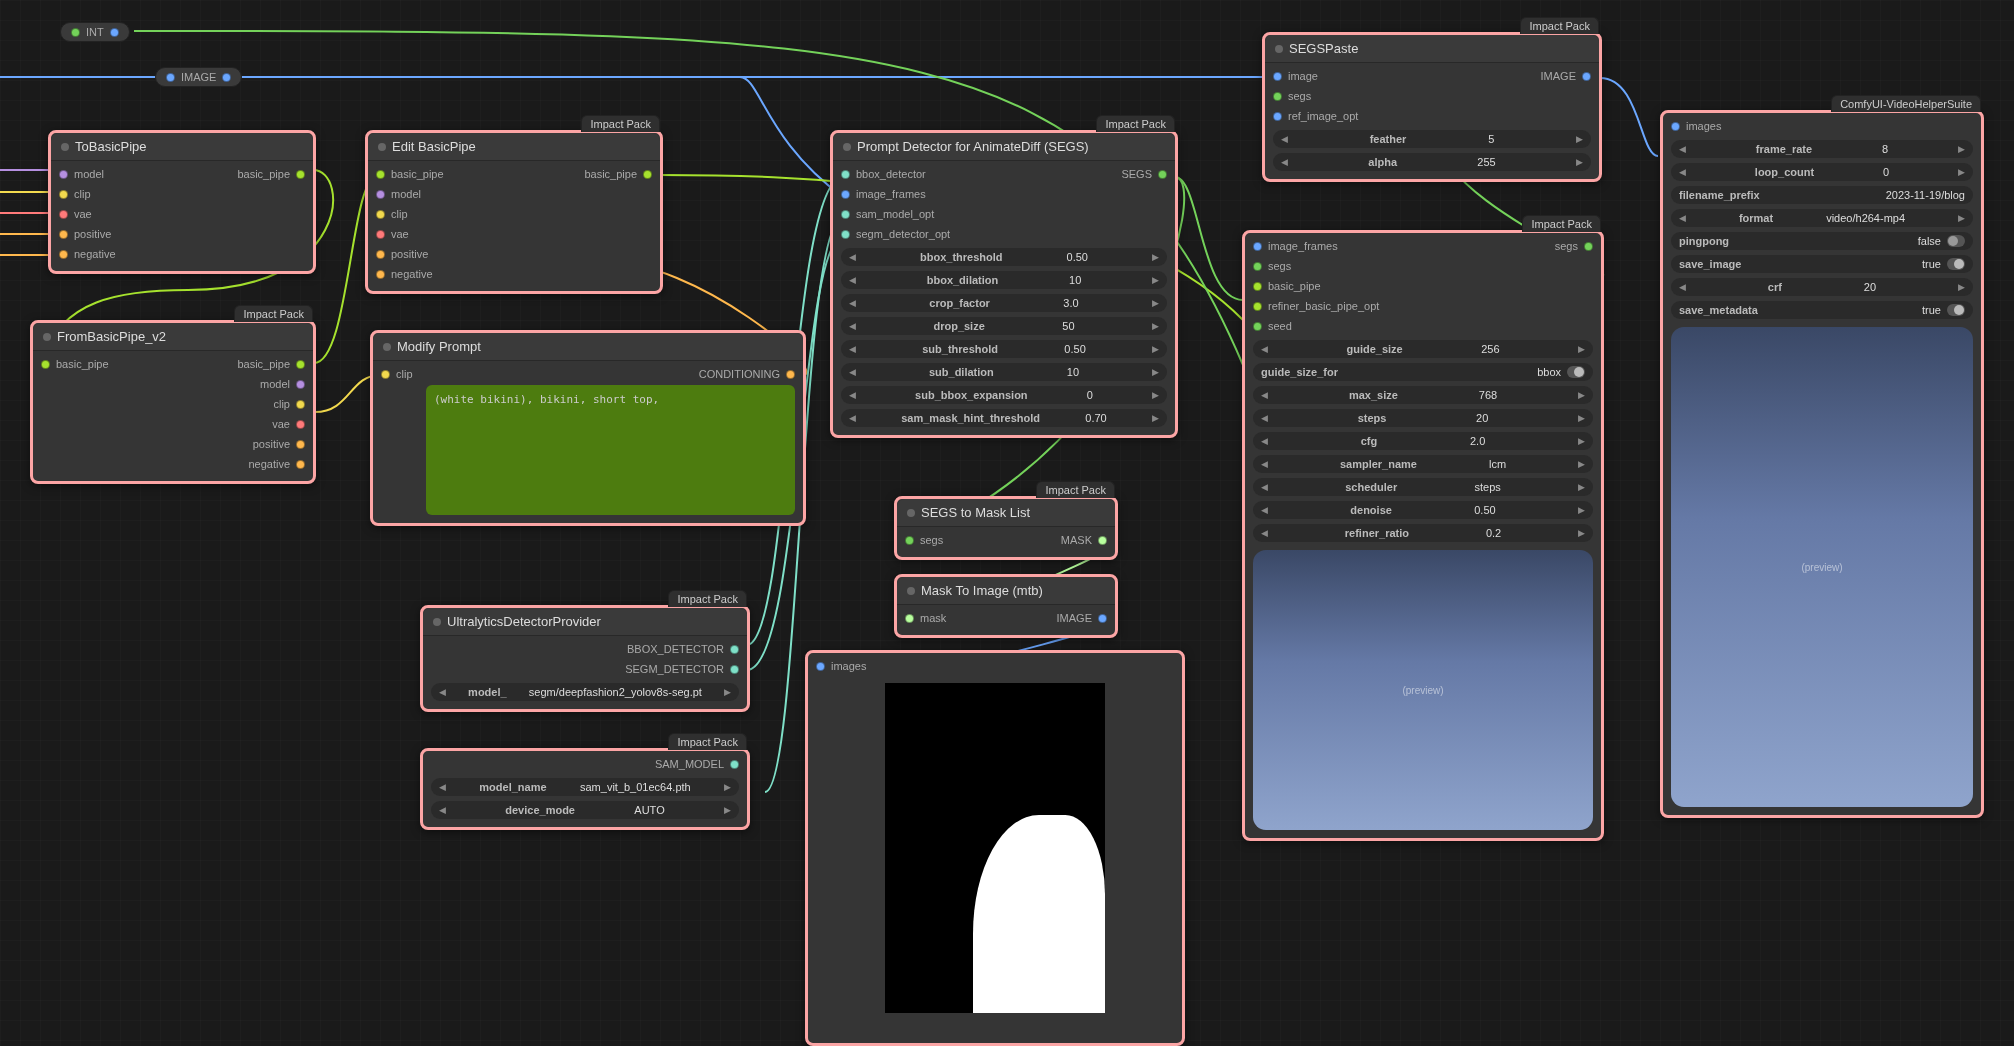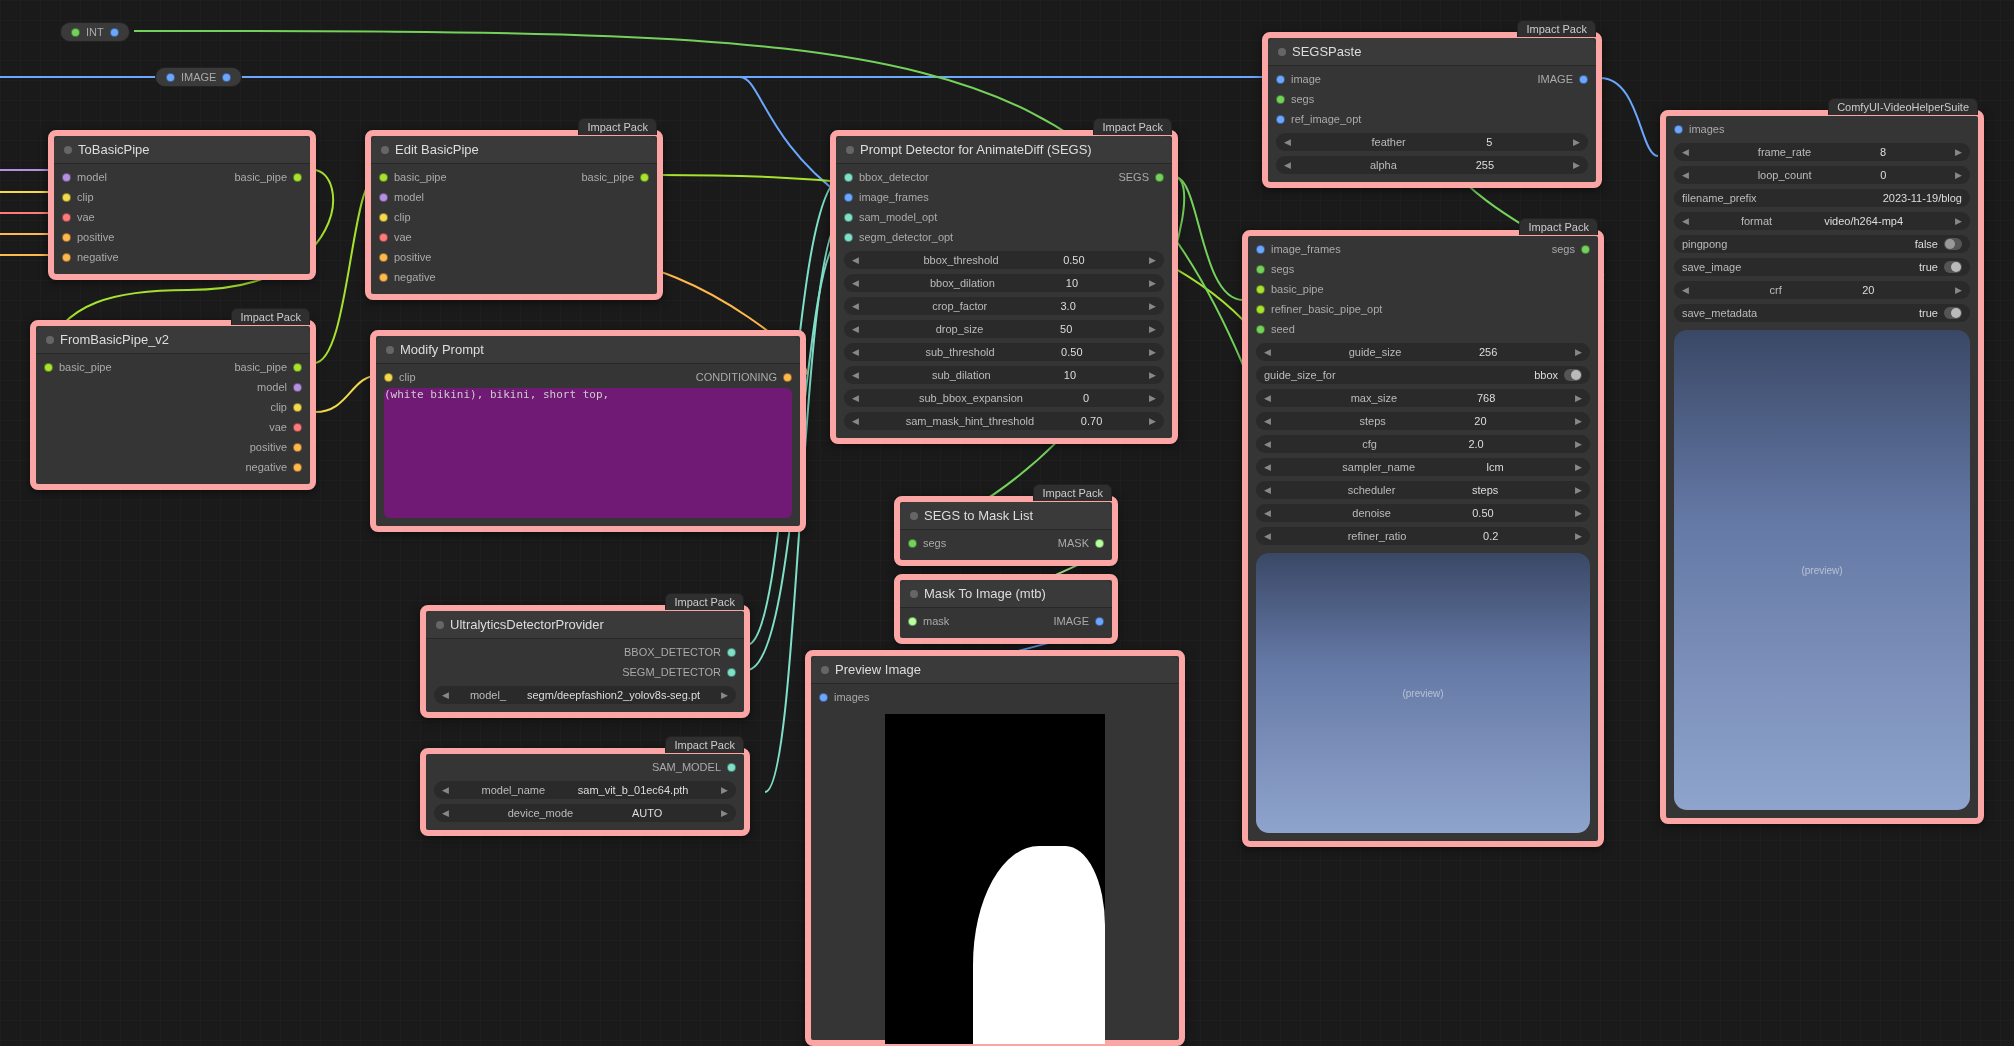--- a/index.html
+++ b/index.html
@@ -7,45 +7,45 @@
 
 
 body::before { content:""; position:absolute; inset:0;
   background-image:
     linear-gradient(rgba(255,255,255,0.02) 1px, transparent 1px),
     linear-gradient(90deg, rgba(255,255,255,0.02) 1px, transparent 1px);
   background-size:20px 20px;}
 
 svg.wires { position:absolute; inset:0; width:2014px; height:1046px; pointer-events:none; }
 
-.node { position:absolute; background:#353535; border:6px solid #fca5a5; border-radius:8px; box-shadow:0 2px 8px rgba(0,0,0,.5); }
+.node { position:absolute; background:#353535; border:3px solid #fca5a5; border-radius:8px; box-shadow:0 2px 8px rgba(0,0,0,.5); }
 .node-header { display:flex; align-items:center; gap:6px; padding:6px 10px; background:#3a3a3a; border-bottom:1px solid #282828; border-radius:8px 8px 0 0; font-size:13px; color:#ddd; }
 .node-header .dot { width:8px; height:8px; border-radius:50%; background:#666; }
 .node-body { padding:4px 8px 8px; display:flex; flex-direction:column; gap:2px; }
 
 .badge { position:absolute; right:0; top:-18px; font-size:11px; background:#2f2f2f; color:#ccc; padding:2px 8px; border-radius:6px 6px 0 0; border:1px solid #222; border-bottom:none; }
 
 .port-row { display:flex; align-items:center; justify-content:space-between; height:18px; }
 .port-row.in { justify-content:flex-start; gap:6px; }
 .port-row.out { justify-content:flex-end; gap:6px; }
 .port-dot { width:9px; height:9px; border-radius:50%; display:inline-block; border:1px solid rgba(0,0,0,.4); }
 
 .widget { display:flex; align-items:center; justify-content:space-between; background:#2a2a2a; border-radius:12px; padding:3px 8px; margin-top:3px; font-size:11px; }
-.widget .wl { color:#bbb; }
+.widget .wl { color:#bbb;font-weight:bold; }
 .widget .wv { color:#ddd; }
 .widget .arr { color:#888; font-size:9px; }
 
 .toggle { width:18px; height:12px; background:#555; border-radius:6px; position:relative; }
 .toggle::after{content:"";position:absolute;width:10px;height:10px;background:#999;border-radius:50%;top:1px;}
 .toggle.true::after{right:1px;background:#bbb;}
 .toggle.false::after{left:1px;}
 
 .int-pill { position:absolute; left:60px; top:22px; background:#3a3a3a; border-radius:12px; padding:3px 10px; display:flex; align-items:center; gap:6px; border:1px solid #222;}
 
-.textarea-w { background:#701a75; border-radius:6px; padding:0; font-family:monospace; font-size:11px; color:#ccc; min-height:130px; }
+.textarea-w { background:#4d7c0f; border-radius:6px; padding:8px; font-family:monospace; font-size:11px; color:#ccc; min-height:130px;margin-left:45px; }
 
 .preview { width:100%; display:flex; justify-content:center; padding-top:6px; }
 .preview .mask { width:220px; height:330px; background:#000; position:relative; }
 .preview .blob { position:absolute; width:60%; height:60%; bottom:0; right:0; background:#fff; border-radius:50% 30% 0 0 / 60% 40% 0 0;}
 
 .img-preview { width:100%; border-radius:13px; background:linear-gradient(180deg,#3a4866,#6579a6 40%,#8fa4cc); display:flex; align-items:center; justify-content:center; color:rgba(255,255,255,.5); font-size:10px; }
 </style>
 </head>
 <body>
 
@@ -392,24 +392,20 @@
         </span>
       <span class="port-row out">
           <span>IMAGE</span>
           <span class="port-dot" style="background:#6ba7ff"></span>
         </span>
       </div>
   </div>
 </div>
 
 <div class="node" style="left:805px;top:650px;width:380px;height:396px">
-  <div class="node-header">
-      <span class="dot"></span>
-      <span>Preview Image</span>
-    </div>
   <div class="node-body">
     <div class="port-row in">
         <span class="port-dot" style="background:#6ba7ff"></span>
         <span>images</span>
       </div>
     <div class="preview">
         <div class="mask">
           <div class="blob"></div>
         </div>
       </div>

